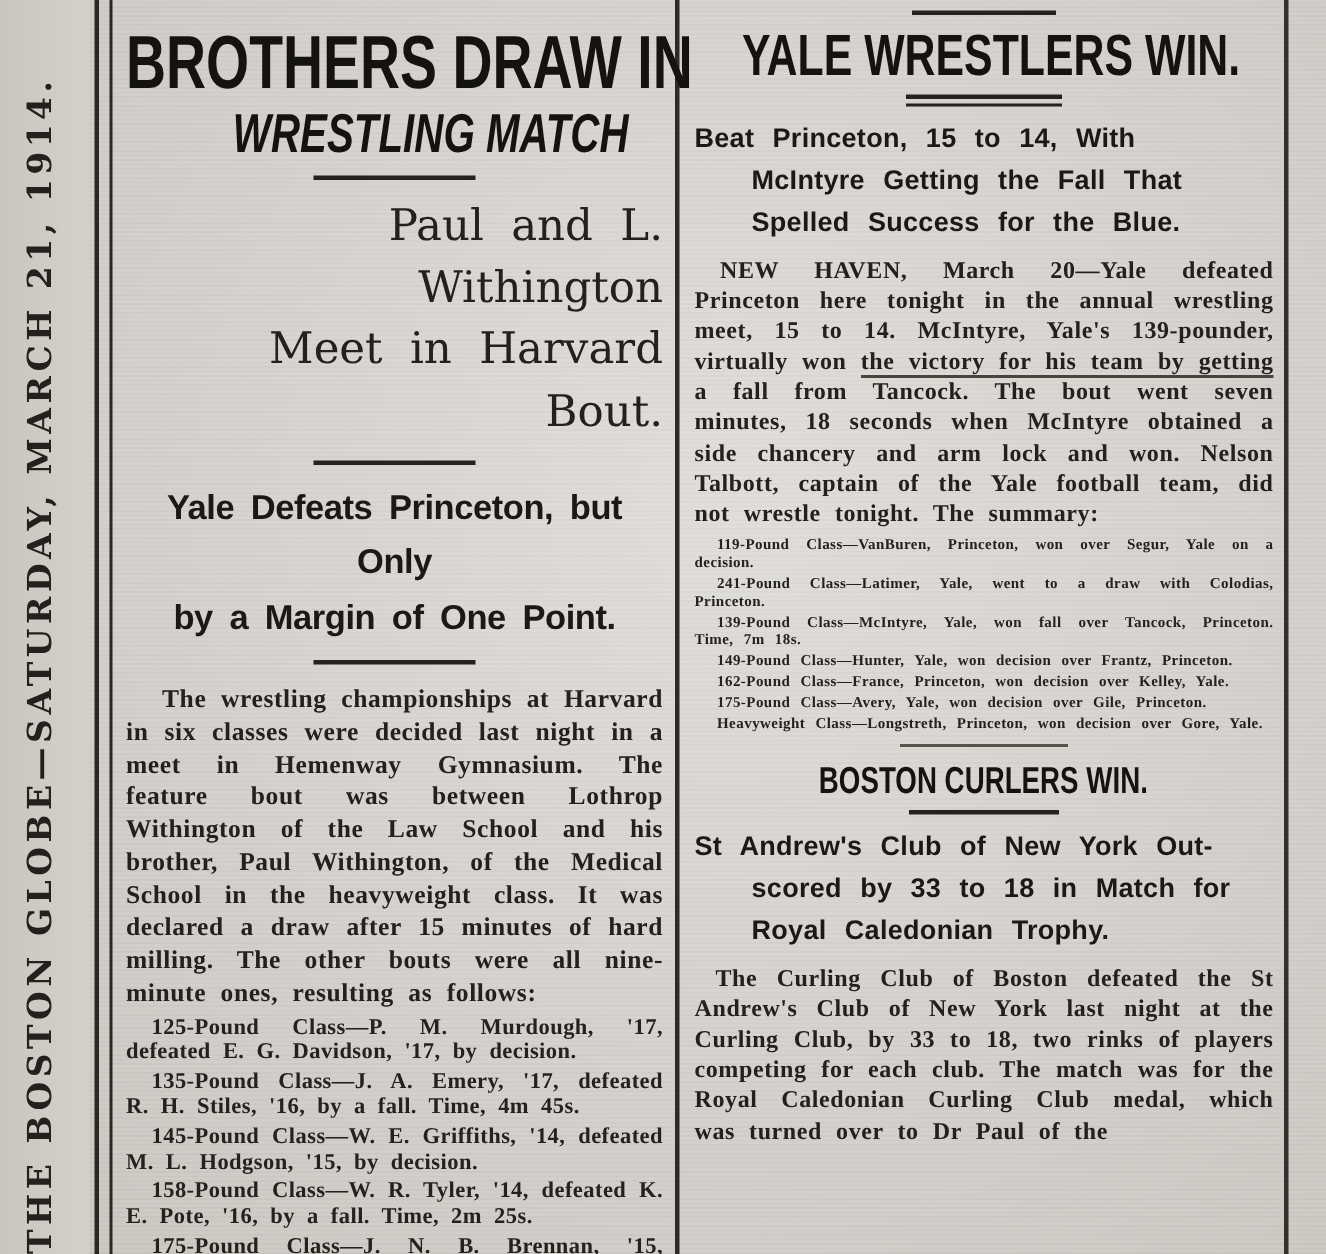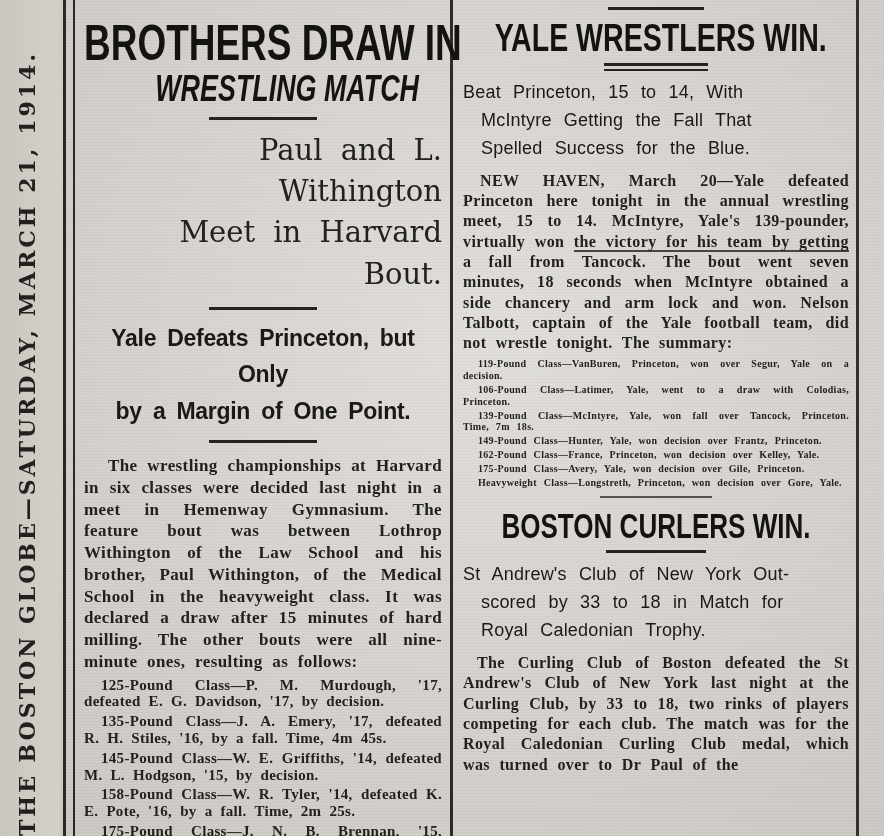--- a/index.html
+++ b/index.html
@@ -56,23 +56,23 @@
   
   .body-text { font-family:"Liberation Serif", serif; font-weight:bold; font-size:17px;
     line-height:1.28; text-align:justify; text-indent:24px; word-spacing:5px;
     letter-spacing:0.4px; color:#23211c; }
   .result-list { margin-top:4px; }
   .result-item { font-family:"Liberation Serif", serif; font-weight:bold; font-size:15px;
     line-height:1.12; text-align:justify; text-indent:17px; word-spacing:4px;
     letter-spacing:0.3px; margin:3px 0 2px 0; color:#24221d; }
 
   
-  .r-deck { font-family:"Liberation Sans", sans-serif; font-weight:normal; font-size:18px;
+  .r-deck { font-family:"Liberation Sans", sans-serif; font-weight:bold; font-size:18px;
     line-height:1.55; word-spacing:7px; letter-spacing:0.2px; color:#1b1916; }
-  .r-deck .indent { margin-left:18px; }
+  .r-deck .indent { margin-left:38px; }
   .r-body { font-size:16px; line-height:1.27; text-indent:17px; word-spacing:5px; }
   .summary-list { margin-top:5px; }
   .summary-item { font-size:10px; line-height:1.18; margin:2px 0; text-indent:15px; }
   .u-phrase { border-bottom:2px solid #47443e; }
 
   .sp6 { height:6px; } .sp8 { height:8px; } .sp10 { height:10px; } .sp12 { height:12px; }
 </style>
 </head>
 <body>
 
@@ -143,34 +143,34 @@
         <div>Beat Princeton, 15 to 14, With</div>
         <div class="indent">McIntyre Getting the Fall That</div>
         <div class="indent">Spelled Success for the Blue.</div>
       </div>
 
       <div class="sp8"></div>
       <p class="body-text r-body" style="margin:0"><span>NEW HAVEN, March 20—Yale defeated Princeton here tonight in the annual wrestling meet, 15 to 14. McIntyre, Yale's 139-pounder, virtually won </span><span class="u-phrase">the victory for his team by getting</span><span> a fall from Tancock. The bout went seven minutes, 18 seconds when McIntyre obtained a side chancery and arm lock and won. Nelson Talbott, captain of the Yale football team, did not wrestle tonight. The summary:</span></p>
 
       <div class="summary-list">
         <p class="result-item summary-item">119-Pound Class—VanBuren, Princeton, won over Segur, Yale on a decision.</p>
-        <p class="result-item summary-item">106-Pound Class—Latimer, Yale, went to a draw with Colodias, Princeton.</p>
+        <p class="result-item summary-item">241-Pound Class—Latimer, Yale, went to a draw with Colodias, Princeton.</p>
         <p class="result-item summary-item">139-Pound Class—McIntyre, Yale, won fall over Tancock, Princeton. Time, 7m 18s.</p>
         <p class="result-item summary-item">149-Pound Class—Hunter, Yale, won decision over Frantz, Princeton.</p>
         <p class="result-item summary-item">162-Pound Class—France, Princeton, won decision over Kelley, Yale.</p>
         <p class="result-item summary-item">175-Pound Class—Avery, Yale, won decision over Gile, Princeton.</p>
         <p class="result-item summary-item">Heavyweight Class—Longstreth, Princeton, won decision over Gore, Yale.</p>
       </div>
 
       <div class="sp6"></div>
       <div class="rule rule-thin"></div>
     </div>
 
     <div>
-      <div class="big-head" style="font-size:31px; text-align:center; margin-top:8px">
+      <div class="big-head" style="font-size:22px; text-align:center; margin-top:8px">
         <span class="bh-inner" style="transform-origin:center top">BOSTON CURLERS WIN.</span>
       </div>
       <div class="sp8"></div>
       <div class="rule rule-thick" style="width:100px"></div>
       <div class="sp8"></div>
 
       <div class="r-deck">
         <div>St Andrew's Club of New York Out-</div>
         <div class="indent">scored by 33 to 18 in Match for</div>
         <div class="indent">Royal Caledonian Trophy.</div>

